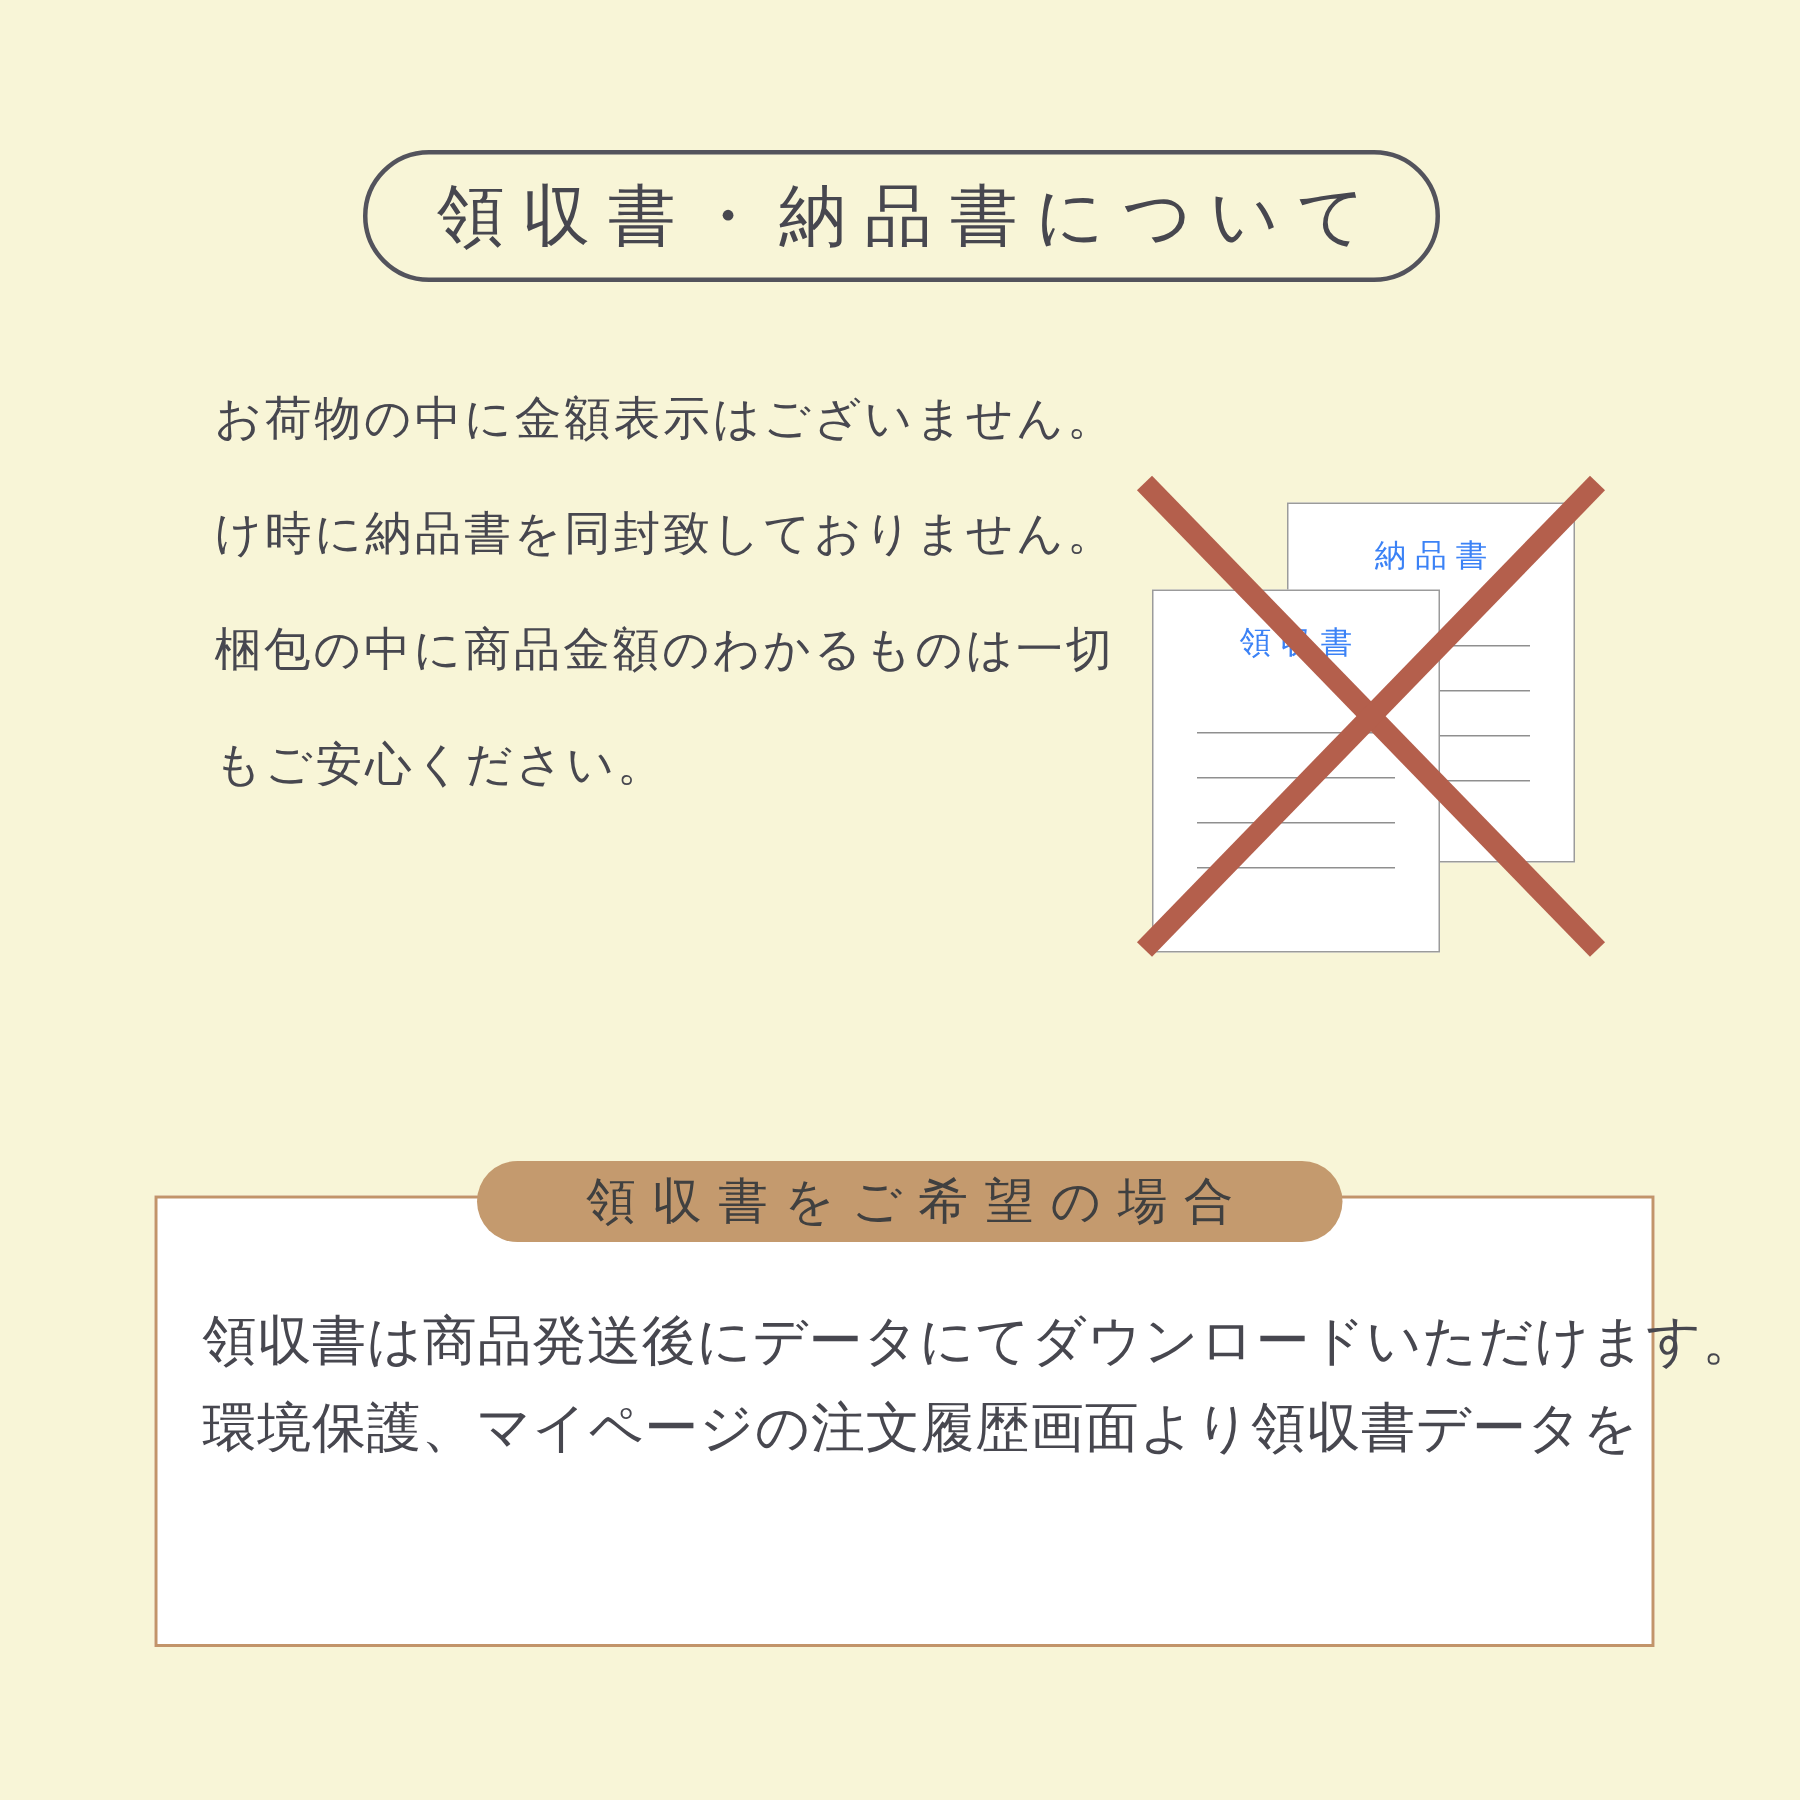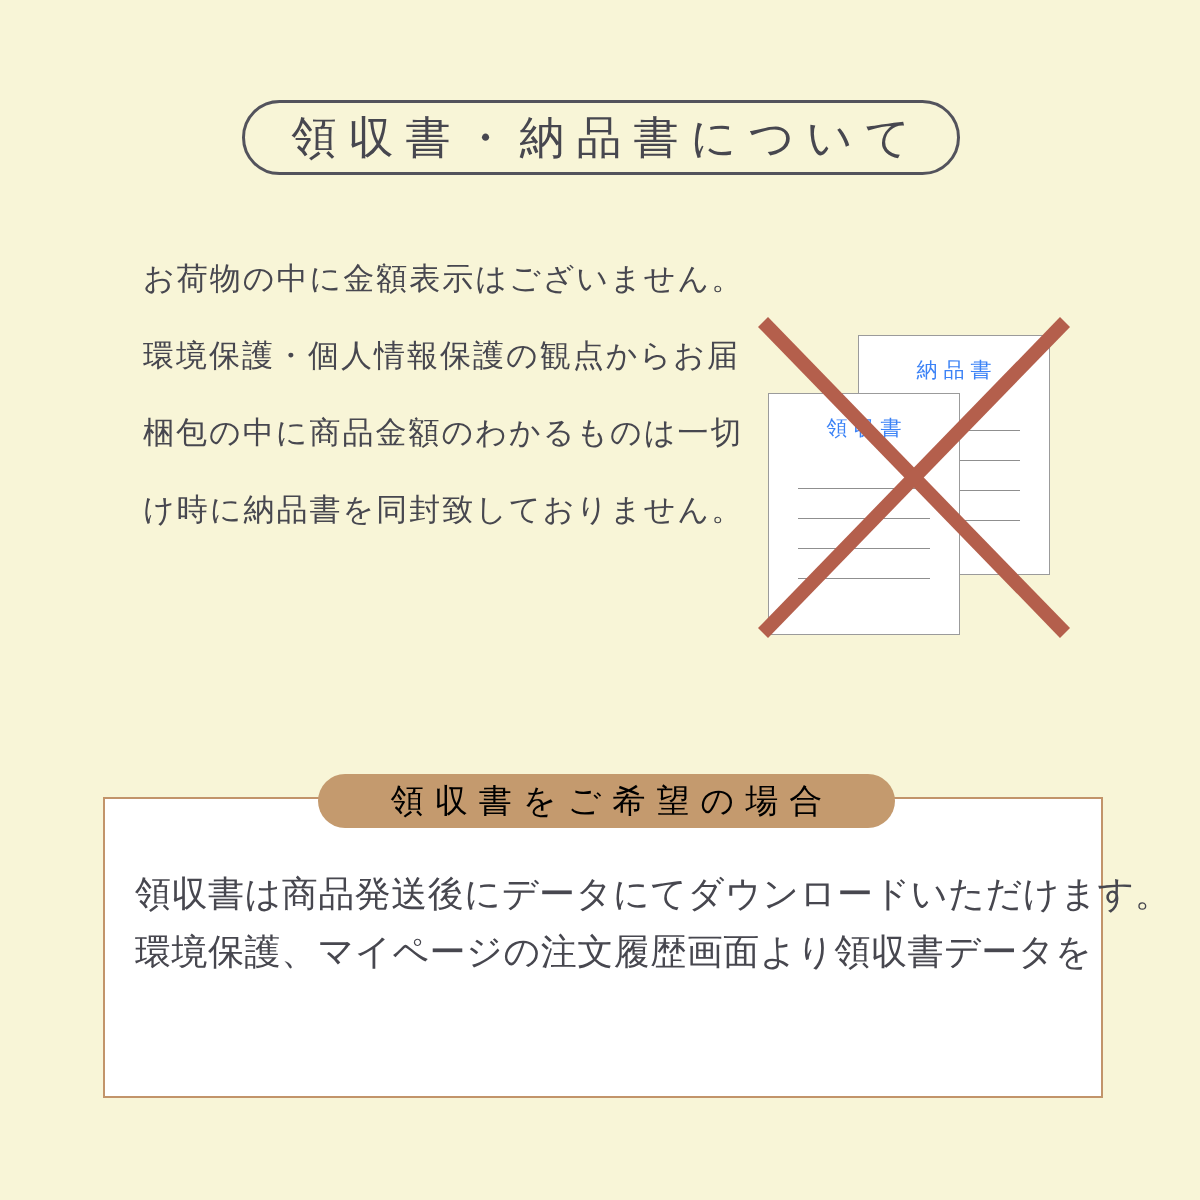--- a/index.html
+++ b/index.html
@@ -11,21 +11,21 @@
     background: #f8f5d7;
     overflow: hidden;
     font-family: "Liberation Serif", "DejaVu Serif", serif;
     color: #47474f;
   }
 
   
   .title-pill {
     position: absolute;
     left: 242px; top: 100px;
-    width: 718px; height: 75px;
+    width: 718px; height: 88px;
     border: 3px solid #53535c;
     border-radius: 44px;
     display: flex; align-items: center; justify-content: center;
   }
   .title-pill span {
     font-size: 45px;
     letter-spacing: 12px;
     margin-right: -12px;
     white-space: nowrap;
   }
@@ -83,21 +83,21 @@
   }
   .receipt-heading {
     position: absolute;
     left: 213px; top: -25px;
     width: 577px; height: 54px;
     background: #c49a6e;
     border-radius: 27px;
     display: flex; align-items: center; justify-content: center;
   }
   .receipt-heading span {
-    color: #000000;
+    color: #404040;
     font-size: 33px;
     letter-spacing: 11px;
     margin-right: -11px;
     white-space: nowrap;
   }
   .receipt-lines { position: absolute; left: 30px; top: 66px; }
   .receipt-lines p {
     margin: 0;
     font-size: 36px;
     line-height: 58px;
@@ -109,23 +109,23 @@
 <body>
 
 <div class="canvas">
 
   <div class="title-pill">
     <span>領収書・納品書について</span>
   </div>
 
   <div class="intro">
     <p>お荷物の中に金額表示はございません。</p>
-    <p>環境保護・個人情報保護の観点からお届</p>
+    <p>け時に納品書を同封致しておりません。</p>
     <p>梱包の中に商品金額のわかるものは一切</p>
-    <p>け時に納品書を同封致しておりません。</p>
+    <p>もご安心ください。</p>
   </div>
 
   <div class="illustration">
 
     <div class="doc doc-back">
       <div class="doc-title">納品書</div>
       <div class="doc-line l1"></div>
       <div class="doc-line l2"></div>
       <div class="doc-line l3"></div>
       <div class="doc-line l4"></div>

